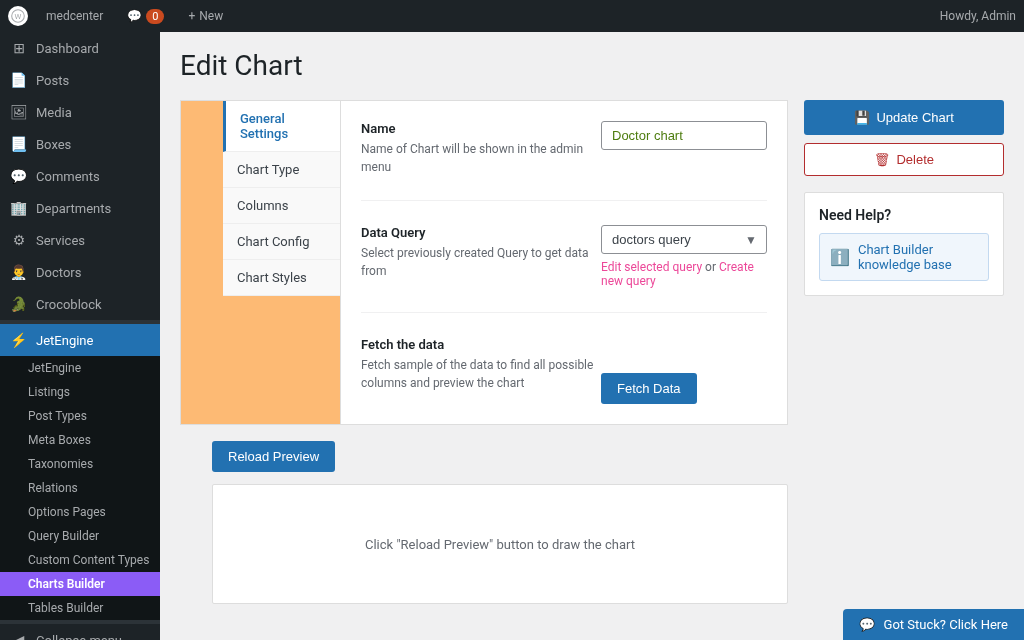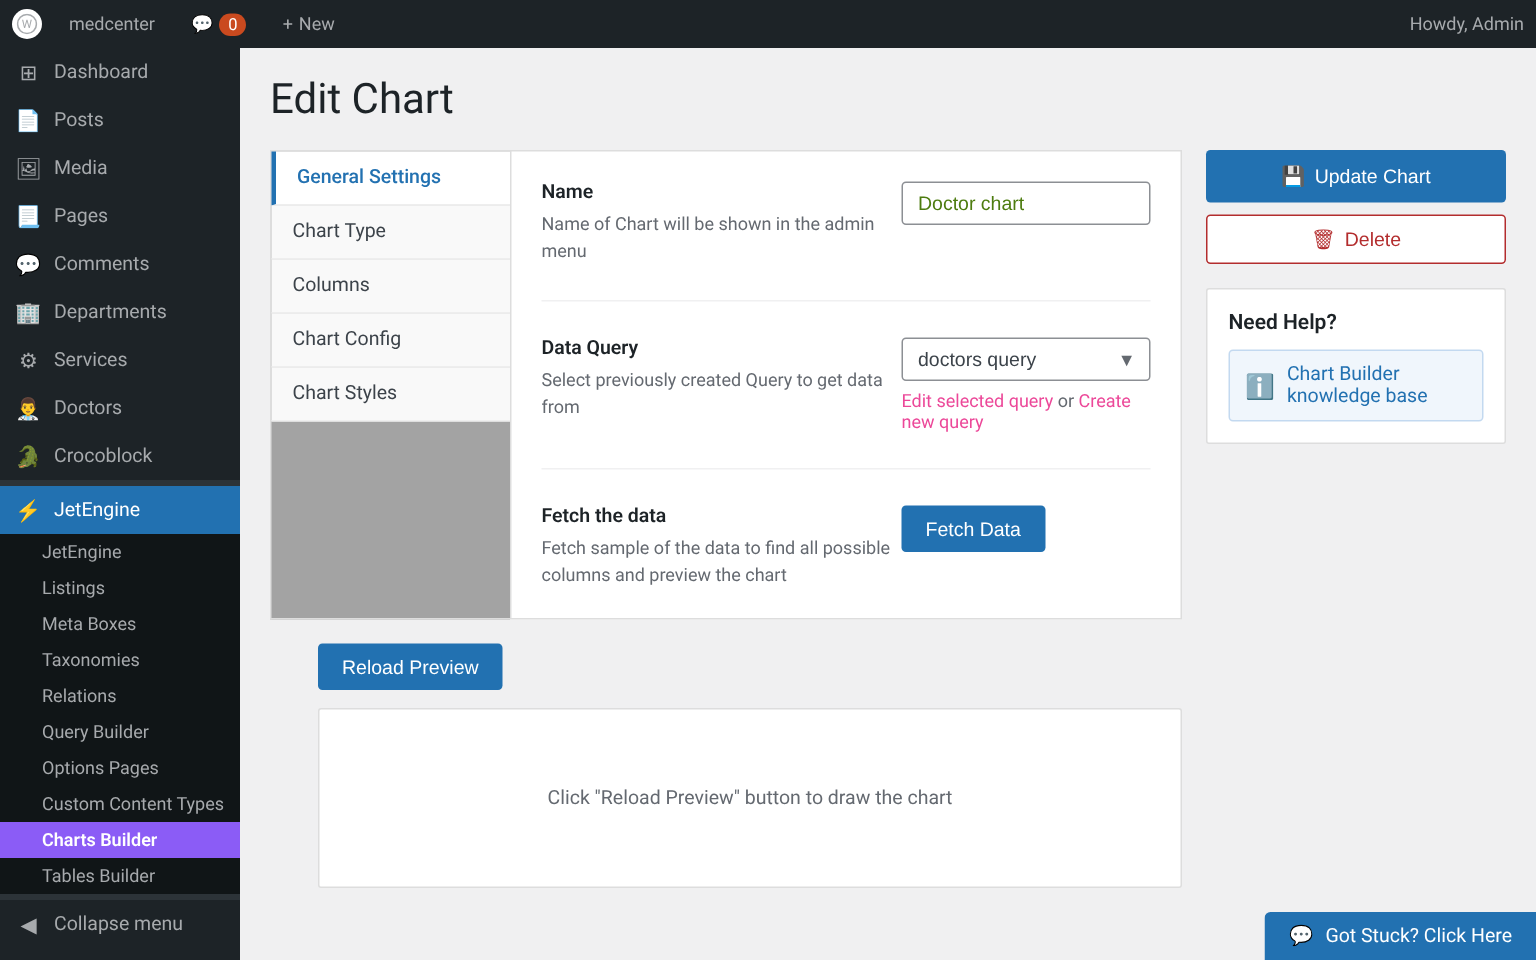--- a/index.html
+++ b/index.html
@@ -143,27 +143,29 @@
 
     .fetch-button {
       background: #2271b1;
       color: #fff;
       border: none;
       padding: 8px 16px;
       border-radius: 3px;
       font-size: 13px;
       cursor: pointer;
       font-weight: 500;
+      margin-top: 36px;
     }
     .left-panel {
       width: 160px;
       flex-shrink: 0;
-      background: #a3a3a3;
+      background: #fdba74;
       border: 1px solid #ddd;
       border-right: none;
+      padding-left: 42px;
     }
     .left-panel-item {
       padding: 10px 14px;
       cursor: pointer;
       border-bottom: 1px solid #eee;
       font-size: 13px;
       color: #3c434a;
       background: #f9f9f9;
     }
     .left-panel-item.active { background: #fff; color: #2271b1; font-weight: 500; border-left: 3px solid #2271b1; }
@@ -339,21 +341,21 @@
     <div class="sidebar-item">
       <span class="icon">📄</span>
       <span>Posts</span>
     </div>
     <div class="sidebar-item">
       <span class="icon">🖼</span>
       <span>Media</span>
     </div>
     <div class="sidebar-item">
       <span class="icon">📃</span>
-      <span>Pages</span>
+      <span>Boxes</span>
     </div>
     <div class="sidebar-item">
       <span class="icon">💬</span>
       <span>Comments</span>
     </div>
     <div class="sidebar-item">
       <span class="icon">🏢</span>
       <span>Departments</span>
     </div>
     <div class="sidebar-item">
@@ -375,33 +377,36 @@
         <span>JetEngine</span>
       </div>
       <div class="sidebar-submenu">
         <div class="sidebar-item">
           <span>JetEngine</span>
         </div>
         <div class="sidebar-item">
           <span>Listings</span>
         </div>
         <div class="sidebar-item">
+          <span>Post Types</span>
+        </div>
+        <div class="sidebar-item">
           <span>Meta Boxes</span>
         </div>
         <div class="sidebar-item">
           <span>Taxonomies</span>
         </div>
         <div class="sidebar-item">
           <span>Relations</span>
         </div>
         <div class="sidebar-item">
+          <span>Options Pages</span>
+        </div>
+        <div class="sidebar-item">
           <span>Query Builder</span>
-        </div>
-        <div class="sidebar-item">
-          <span>Options Pages</span>
         </div>
         <div class="sidebar-item">
           <span>Custom Content Types</span>
         </div>
         <div class="sidebar-item active-sub" style="color:#fff; background:#8b5cf6; font-weight:600;">
           <span>Charts Builder</span>
         </div>
         <div class="sidebar-item">
           <span>Tables Builder</span>
         </div>

